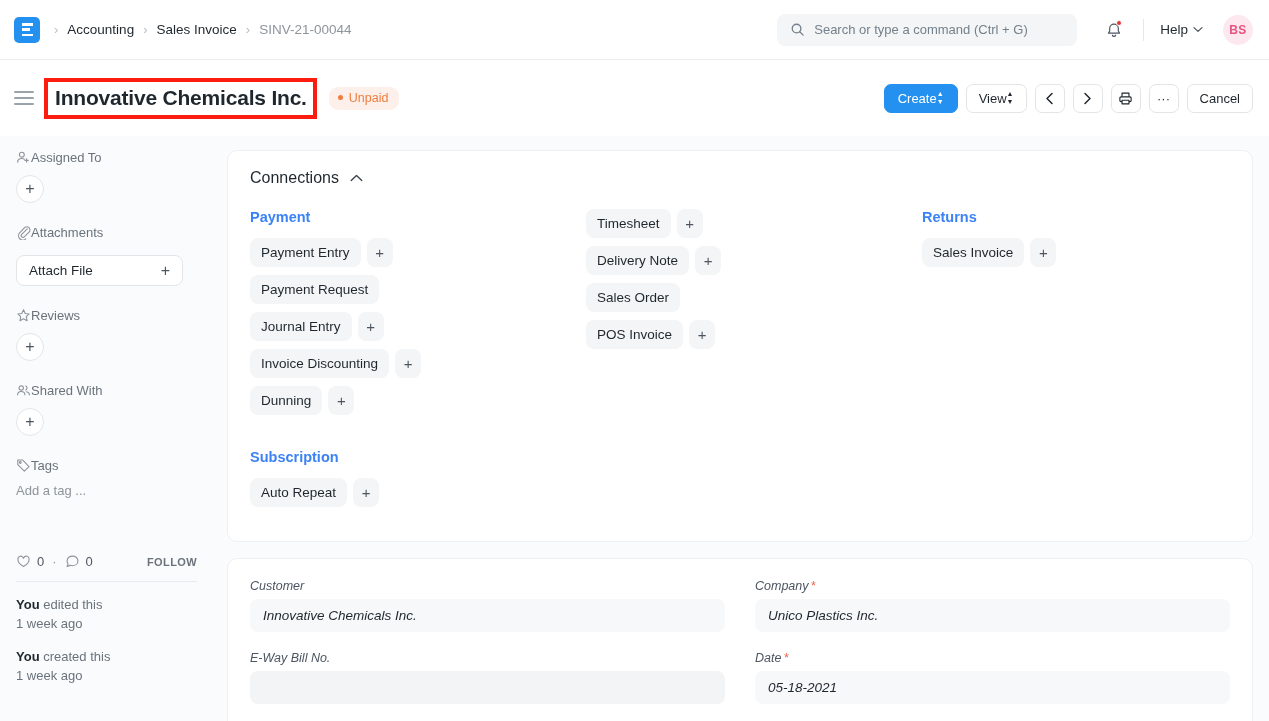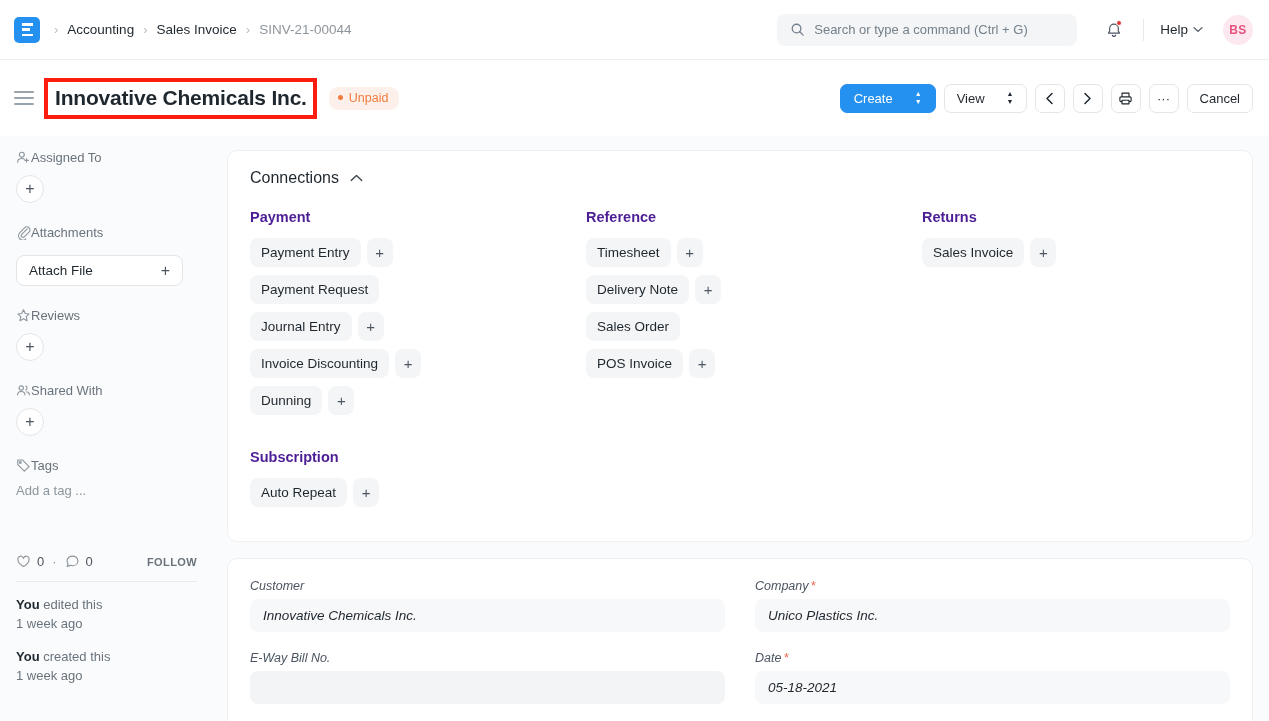--- a/index.html
+++ b/index.html
@@ -118,21 +118,21 @@
     padding: 4px 11px 5px 9px;
     display: inline-flex; align-items: center; gap: 6px;
     white-space: nowrap;
   }
   .badge-dot { width: 5px; height: 5px; border-radius: 50%; background: #f07c3e; display:block; }
 
   .actions { margin-left: auto; display: flex; align-items: center; gap: 8px; }
   .btn {
     height: 29px; border-radius: 7px; font-size: 13px;
     display: inline-flex; align-items: center; justify-content: center;
-    gap: 22px; padding: 0 12px; cursor: pointer;
+    gap: 0; padding: 0 12px; cursor: pointer;
     border: 1px solid #e2e6e9; background: #fff; color: #1f272e;
     font-family: "Liberation Sans", sans-serif;
     white-space: nowrap;
   }
   .btn.primary { background: #2490ef; border-color: #2490ef; color: #fff; padding: 0 13px;}
   .btn.icon-only { width: 30px; padding: 0; }
   .stack-arrows {
     display:inline-flex; flex-direction:column; gap:2px; line-height:0;
   }
   .stack-arrows span { font-size: 7px; line-height: 6px; display:block; }
@@ -195,21 +195,21 @@
   .card-title {
     display: flex; align-items: center; gap: 11px;
     font-size: 16px; font-weight: normal; color: #1f272e;
     margin-bottom: 22px; cursor: pointer;
   }
   .chev { color: #3d444b; line-height: 0; display:inline-block; }
 
   .conn-cols { display: flex; }
   .conn-col { flex: 0 0 336px; }
   .conn-col.returns { flex: 1 1 auto; }
-  .conn-head { font-size: 14.5px; font-weight: 600; color: #4c1d95; margin-bottom: 13px; }
+  .conn-head { font-size: 14.5px; font-weight: 600; color: #3b82f6; margin-bottom: 13px; }
   .pill-row { display: flex; align-items: center; gap: 6px; margin-bottom: 8px; }
   .pill {
     background: #f4f5f6; border-radius: 8px; height: 29px;
     display: inline-flex; align-items: center; padding: 0 11px;
     font-size: 13.5px; color: #1f272e; cursor: pointer; white-space: nowrap;
   }
   .pill-add {
     background: #f4f5f6; border-radius: 8px;
     width: 26px; height: 29px;
     display: inline-flex; align-items: center; justify-content: center;
@@ -498,21 +498,20 @@
             <span class="pill">Invoice Discounting</span>
             <span class="pill-add">+</span>
           </div>
           <div class="pill-row">
             <span class="pill">Dunning</span>
             <span class="pill-add">+</span>
           </div>
         </div>
 
         <div class="conn-col">
-          <div class="conn-head">Reference</div>
           <div class="pill-row">
             <span class="pill">Timesheet</span>
             <span class="pill-add">+</span>
           </div>
           <div class="pill-row">
             <span class="pill">Delivery Note</span>
             <span class="pill-add">+</span>
           </div>
           <div class="pill-row">
             <span class="pill">Sales Order</span>

